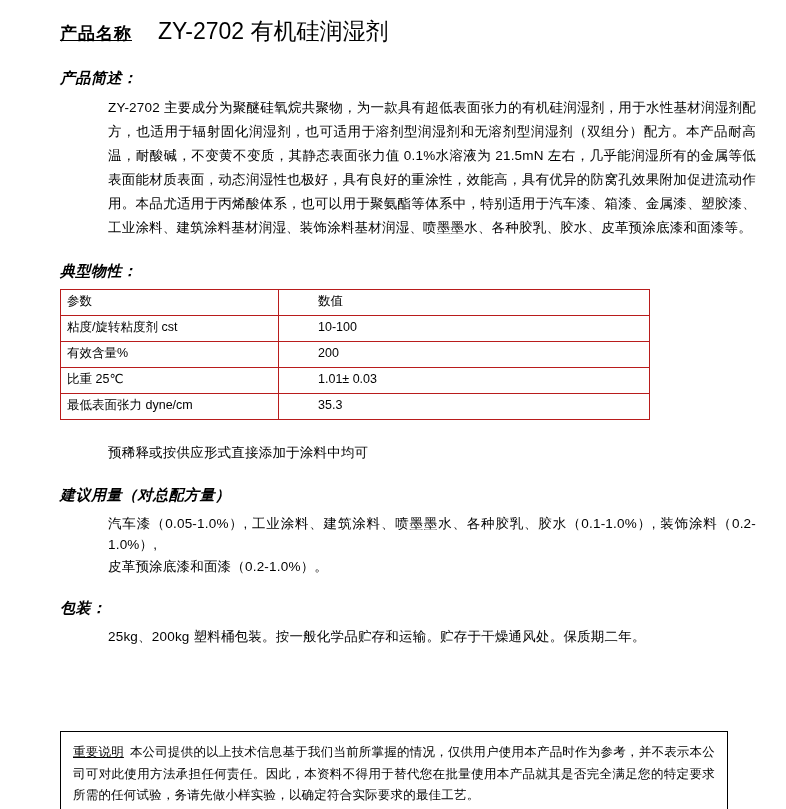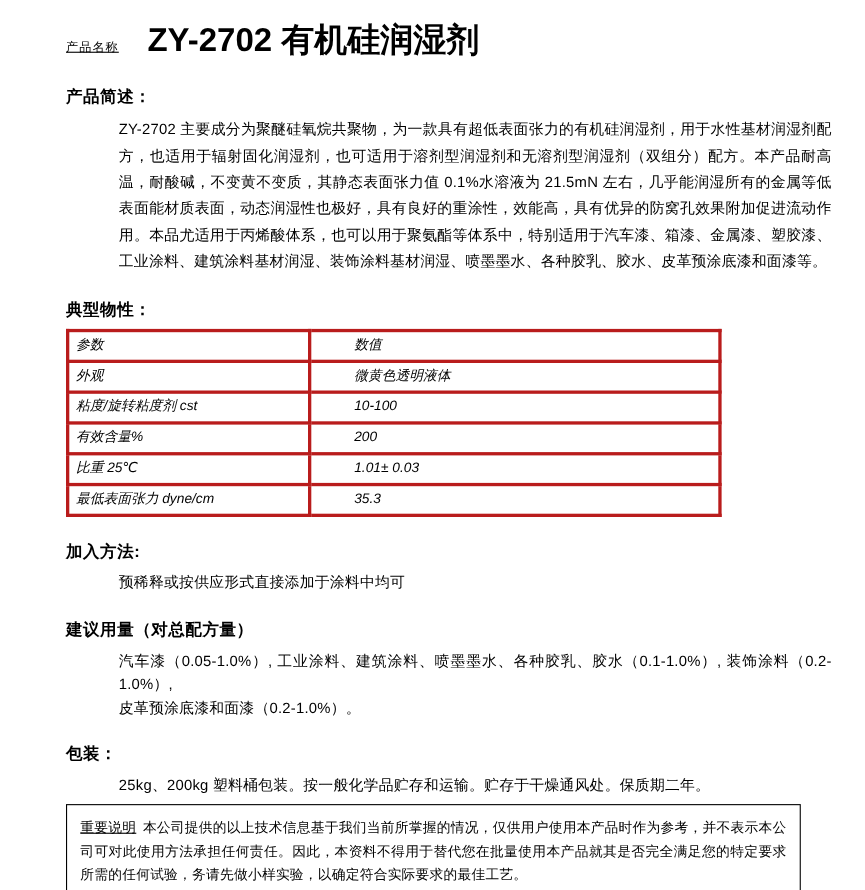--- a/index.html
+++ b/index.html
@@ -23,41 +23,42 @@
   }
 
   
   .header {
     display: flex;
     align-items: baseline;
     gap: 26px;
     margin-top: 6px;
   }
   .header-label {
-    font-size: 11px;
-    font-weight: normal;
+    font-size: 17px;
+    font-weight: bold;
     letter-spacing: 1px;
     white-space: nowrap;
   }
   .header-title {
-    font-size: 30px;
-    font-weight: bold;
+    font-size: 23px;
+    font-weight: normal;
     letter-spacing: 0px;
     white-space: nowrap;
   }
 
   
   .section {
     margin-top: 22px;
   }
   .section-heading {
     font-size: 15px;
     font-weight: bold;
     letter-spacing: 0.5px;
     margin-bottom: 8px;
+    font-style: italic;
   }
   .body-text {
     font-size: 13.5px;
     line-height: 1.78;
     text-align: justify;
     max-width: 690px;
     letter-spacing: 0.2px;
     margin-left: 48px;
   }
   .body-text.tight {
@@ -65,27 +66,26 @@
   }
 
   
   table.props {
     border-collapse: collapse;
     width: 530px;
     margin-top: 4px;
     table-layout: fixed;
   }
   table.props td {
-    border: 3px solid #b91c1c;
+    border: 1px solid #b91c1c;
     font-size: 12.5px;
     padding: 4px 6px 5px 6px;
     line-height: 1.25;
     height: 16px;
     vertical-align: middle;
-    font-style: italic;
   }
   table.props td.c1 { width: 205px; }
   table.props td.c2 { width: 325px; padding-left: 39px; }
 
   
   .notice {
     position: absolute;
     left: 60px;
     top: 731px;
     width: 668px;
@@ -126,45 +126,40 @@
 
   <div class="section">
     <div class="section-heading">典型物性：</div>
     <table class="props">
       <tbody>
         <tr>
           <td class="c1">参数</td>
           <td class="c2">数值</td>
         </tr>
         <tr>
-          <td class="c1">外观</td>
-          <td class="c2">微黄色透明液体</td>
-        </tr>
-        <tr>
           <td class="c1">粘度/旋转粘度剂 cst</td>
           <td class="c2">10-100</td>
         </tr>
         <tr>
           <td class="c1">有效含量%</td>
           <td class="c2">200</td>
         </tr>
         <tr>
           <td class="c1">比重 25℃</td>
           <td class="c2">1.01± 0.03</td>
         </tr>
         <tr>
           <td class="c1">最低表面张力 dyne/cm</td>
           <td class="c2">35.3</td>
         </tr>
       </tbody>
     </table>
   </div>
 
   <div class="section">
-    <div class="section-heading">加入方法:</div>
     <div class="body-text tight">预稀释或按供应形式直接添加于涂料中均可</div>
   </div>
 
   <div class="section">
     <div class="section-heading">建议用量（对总配方量）</div>
     <div class="body-text tight">汽车漆（0.05-1.0%）, 工业涂料、建筑涂料、喷墨墨水、各种胶乳、胶水（0.1-1.0%）, 装饰涂料（0.2-1.0%）,</div>
     <div class="body-text tight">皮革预涂底漆和面漆（0.2-1.0%）。</div>
   </div>
 
   <div class="section">

